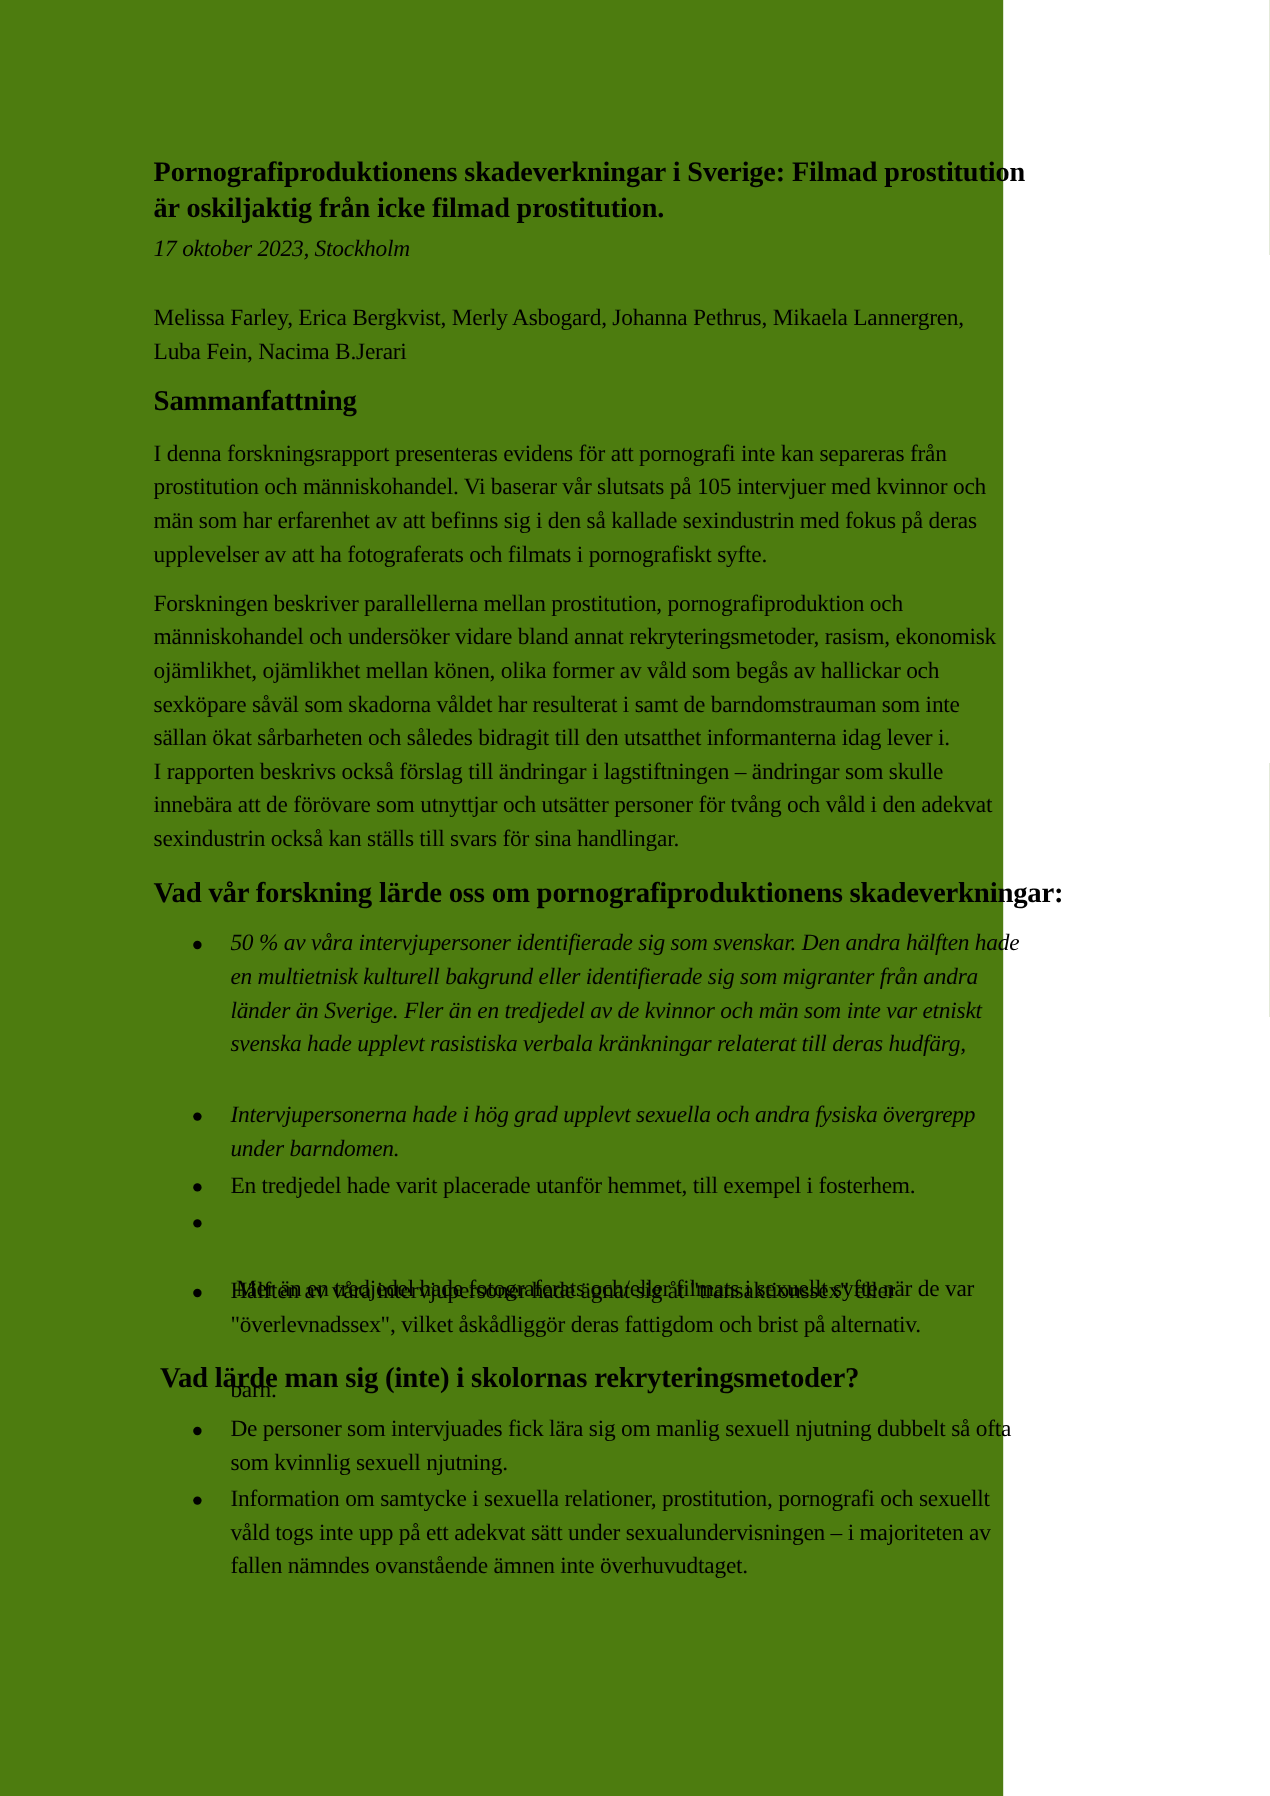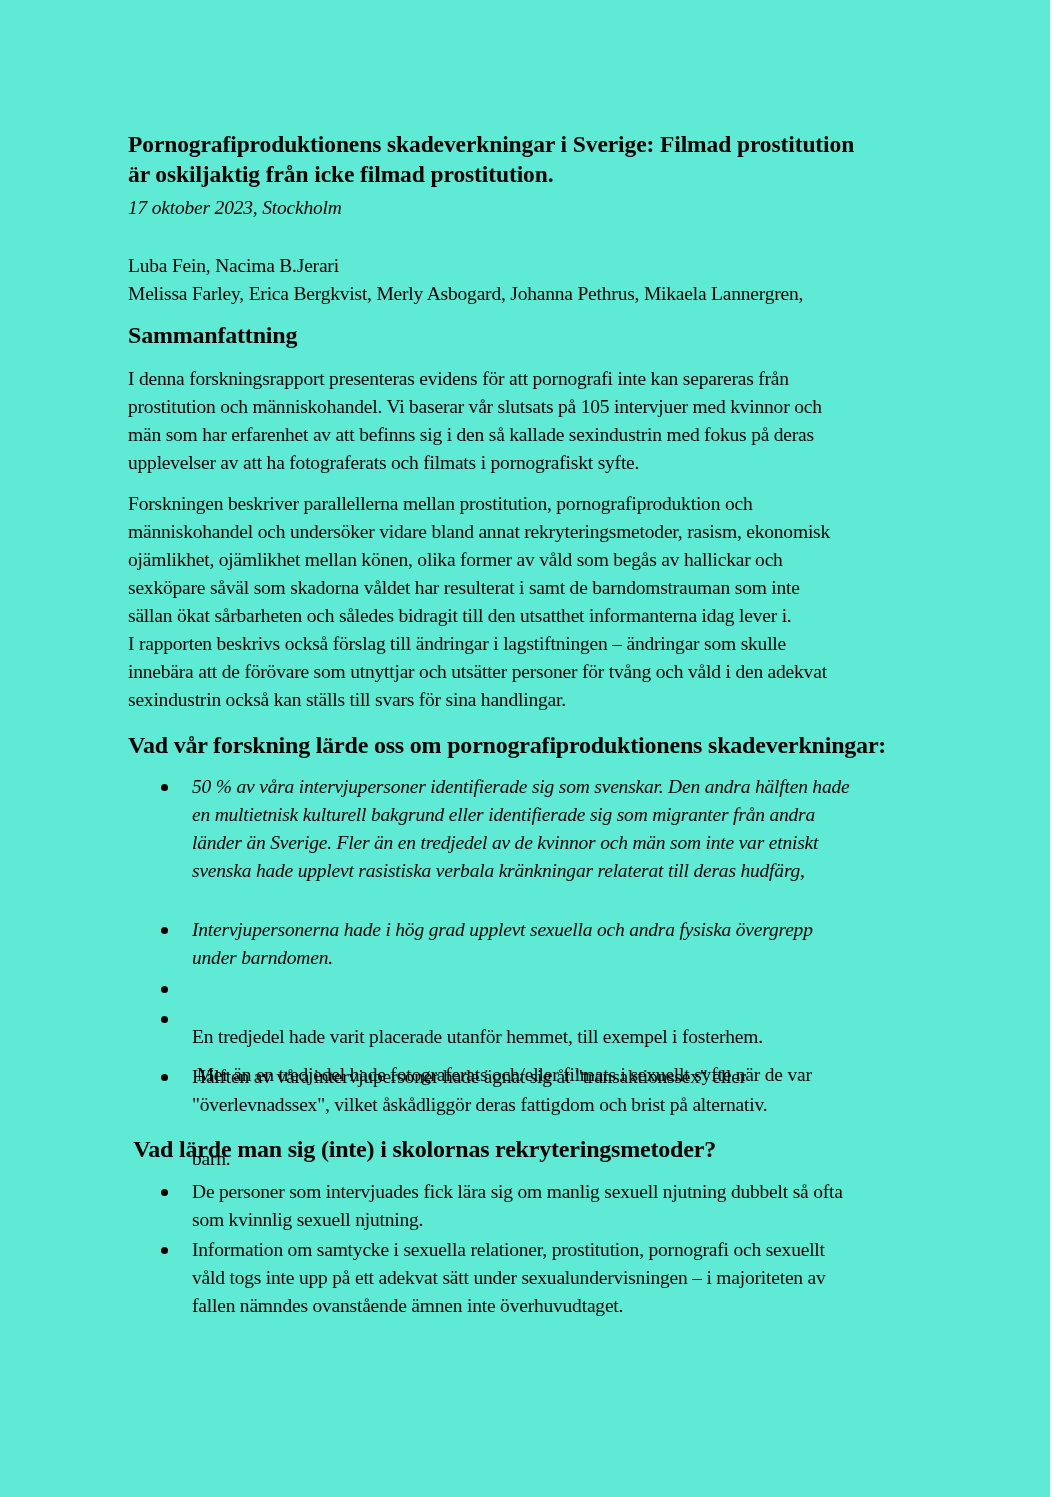--- a/index.html
+++ b/index.html
@@ -11,23 +11,23 @@
       width: 1058px;
       height: 1497px;
       position: relative;
       overflow: hidden;
       font-family: "Liberation Serif", "DejaVu Serif", serif;
       color: #000000;
     }
     .page {
       position: absolute;
       left: 0; top: 0;
-      width: 1050px;
+      width: 836px;
       height: 1497px;
-      background: #5eead4;
+      background: #4d7c0f;
     }
     .abs {
       position: absolute;
       margin: 0;
       white-space: nowrap;
     }
     .title {
       font-weight: bold;
       font-size: 23.5px;
       line-height: 30px;
@@ -62,22 +62,22 @@
 <div class="page">
 
   <h1 class="abs title" style="left:128px; top:129px;">
     <span class="line">Pornografiproduktionens skadeverkningar i Sverige: Filmad prostitution</span>
     <span class="line" style="margin-top:0px;">är oskiljaktig från icke filmad prostitution.</span>
   </h1>
 
   <p class="abs body-text" style="left:128px; top:194px;font-style:italic;">17 oktober 2023, Stockholm</p>
 
   <div class="abs body-text" style="left:128px; top:252px;">
+    <span class="line">Melissa Farley, Erica Bergkvist, Merly Asbogard, Johanna Pethrus, Mikaela Lannergren,</span>
     <span class="line">Luba Fein, Nacima B.Jerari</span>
-    <span class="line">Melissa Farley, Erica Bergkvist, Merly Asbogard, Johanna Pethrus, Mikaela Lannergren,</span>
   </div>
 
   <h2 class="abs heading" style="left:128px; top:321px;">Sammanfattning</h2>
 
   <div class="abs body-text" style="left:128px; top:365px;">
     <span class="line">I denna forskningsrapport presenteras evidens för att pornografi inte kan separeras från</span>
     <span class="line">prostitution och människohandel. Vi baserar vår slutsats på 105 intervjuer med kvinnor och</span>
     <span class="line">män som har erfarenhet av att befinns sig i den så kallade sexindustrin med fokus på deras</span>
     <span class="line">upplevelser av att ha fotograferats och filmats i pornografiskt syfte.</span>
   </div>
@@ -110,21 +110,21 @@
     <div class="bullet-item" style="left:0; top:916px;">
       <span class="bullet-dot" style="left:161px; top:11px;"></span>
       <div class="abs body-text" style="left:192px; top:0;font-style:italic;">
         <span class="line">Intervjupersonerna hade i hög grad upplevt sexuella och andra fysiska övergrepp</span>
         <span class="line">under barndomen.</span>
       </div>
     </div>
 
     <div class="bullet-item" style="left:0; top:975px;">
       <span class="bullet-dot" style="left:161px; top:11px;"></span>
-      <div class="abs body-text" style="left:192px; top:0;margin-top:48px;">
+      <div class="abs body-text" style="left:192px; top:0;">
         <span class="line">En tredjedel hade varit placerade utanför hemmet, till exempel i fosterhem.</span>
       </div>
     </div>
 
     <div class="bullet-item" style="left:0; top:1005px;">
       <span class="bullet-dot" style="left:161px; top:11px;"></span>
       <div class="abs body-text" style="left:192px; top:0; white-space:pre;">
         <span class="line"> Mer än en tredjedel hade fotograferats och/eller filmats i sexuellt syfte när de var</span>
         <span class="line">barn.</span>
       </div>

